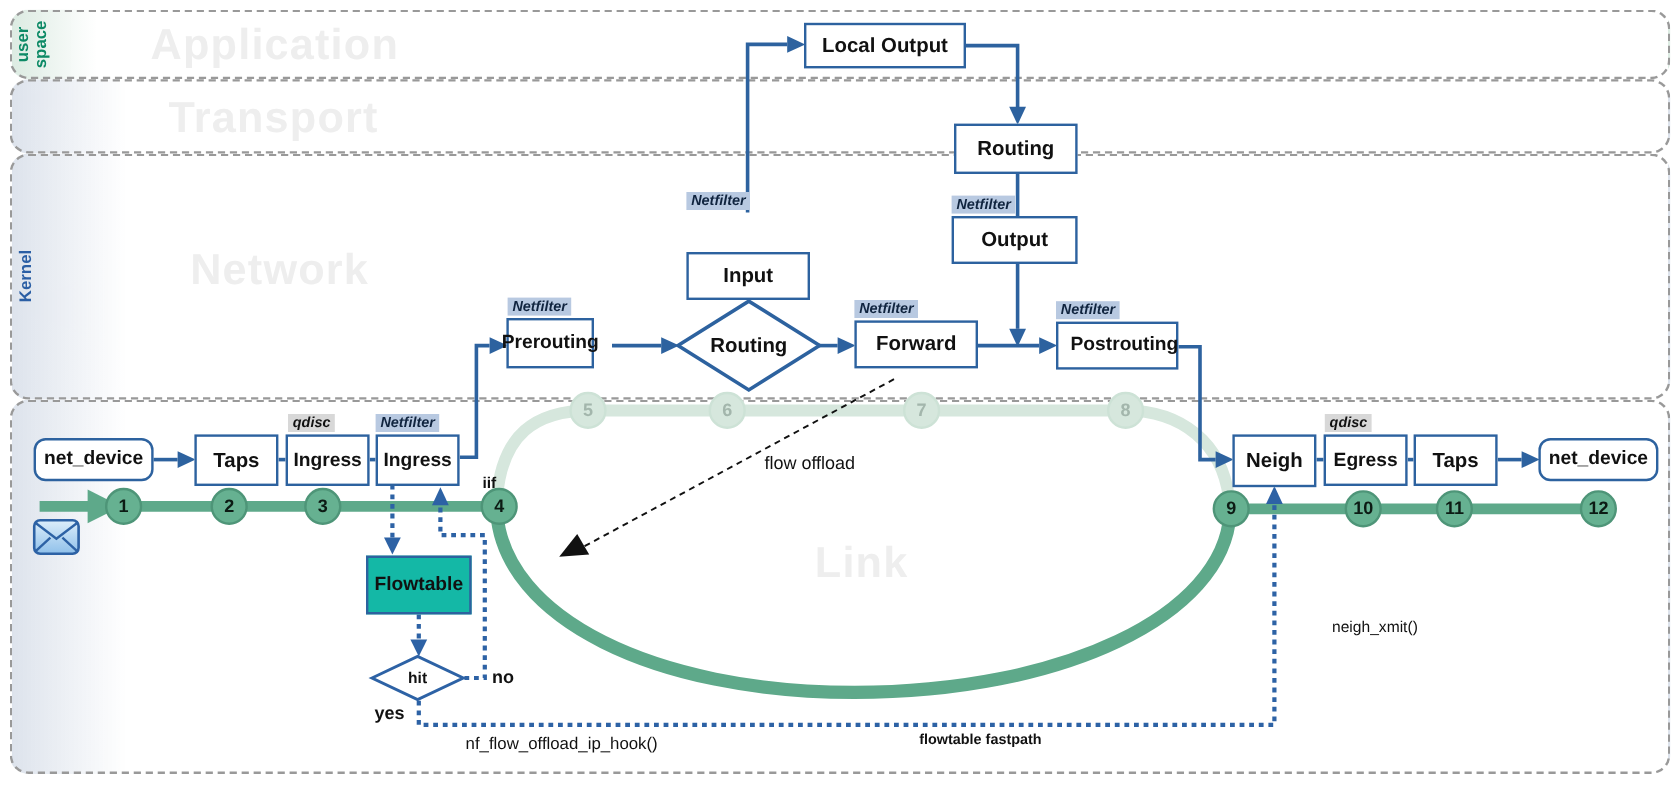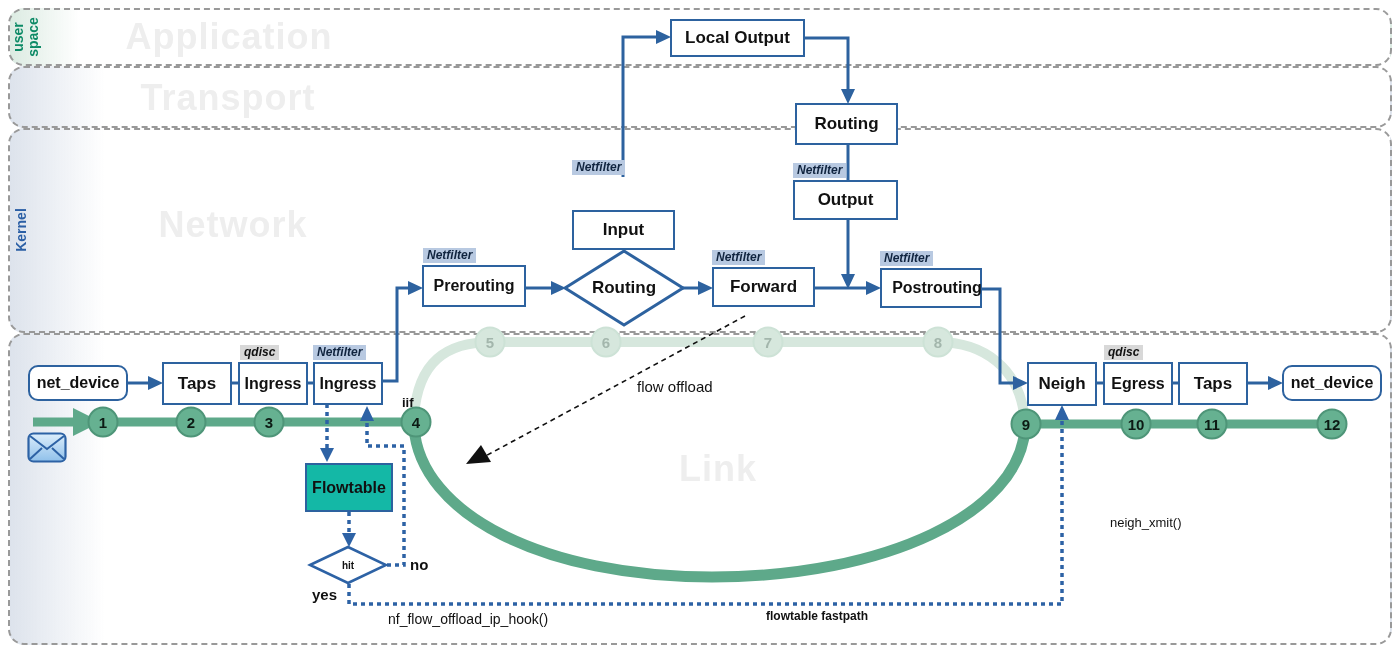--- a/index.html
+++ b/index.html
@@ -119,21 +119,21 @@
   <div class="node" style="left:670px;top:19px;width:135px;height:38px;">Local Output</div>
   <div class="node" style="left:795px;top:103px;width:103px;height:42px;">Routing</div>
 
   <div class="tag nf" style="left:572px;top:160px;">Netfilter</div>
   <div class="node" style="left:572px;top:173px;width:103px;height:40px;margin-top:37px;">Input</div>
 
   <div class="tag nf" style="left:793px;top:163px;">Netfilter</div>
   <div class="node" style="left:793px;top:180px;width:105px;height:40px;">Output</div>
 
   <div class="tag nf" style="left:423px;top:248px;">Netfilter</div>
-  <div class="node" style="left:422px;top:265px;width:104px;height:42px;font-size:16px;">Prerouting</div>
+  <div class="node" style="left:422px;top:265px;width:73px;height:42px;font-size:16px;">Prerouting</div>
 
   <div class="diamond-text" style="left:624px;top:288px;font-size:17px;">Routing</div>
 
   <div class="tag nf" style="left:712px;top:250px;">Netfilter</div>
   <div class="node" style="left:712px;top:267px;width:103px;height:40px;">Forward</div>
 
   <div class="tag nf" style="left:880px;top:251px;">Netfilter</div>
   <div class="node" style="left:880px;top:268px;width:102px;height:40px;font-size:16px;padding-left:12px;">Postrouting</div>
 
   <div class="node rounded" style="left:28px;top:365px;width:100px;height:36px;">net_device</div>
@@ -143,21 +143,21 @@
   <div class="tag nf" style="left:313px;top:345px;">Netfilter</div>
   <div class="node" style="left:313px;top:362px;width:70px;height:43px;font-size:16px;">Ingress</div>
 
   <div class="node" style="left:1027px;top:362px;width:70px;height:44px;">Neigh</div>
   <div class="tag qd" style="left:1104px;top:345px;">qdisc</div>
   <div class="node" style="left:1103px;top:362px;width:70px;height:43px;font-size:16px;">Egress</div>
   <div class="node" style="left:1178px;top:362px;width:70px;height:43px;">Taps</div>
   <div class="node rounded" style="left:1282px;top:365px;width:100px;height:36px;">net_device</div>
 
   <div class="node orange" style="left:305px;top:463px;width:88px;height:49px;">Flowtable</div>
-  <div class="diamond-text" style="left:348px;top:565px;font-size:10px;">hit</div>
+  <div class="diamond-text" style="left:348px;top:565px;font-size:13px;">hit</div>
 
   <div class="step active" style="left:103px;top:422px;">1</div>
   <div class="step active" style="left:191px;top:422px;">2</div>
   <div class="step active" style="left:269px;top:422px;">3</div>
   <div class="step active" style="left:416px;top:422px;">4</div>
   <div class="step faded" style="left:490px;top:342px;">5</div>
   <div class="step faded" style="left:606px;top:342px;">6</div>
   <div class="step faded" style="left:768px;top:342px;">7</div>
   <div class="step faded" style="left:938px;top:342px;">8</div>
   <div class="step active" style="left:1026px;top:424px;">9</div>

